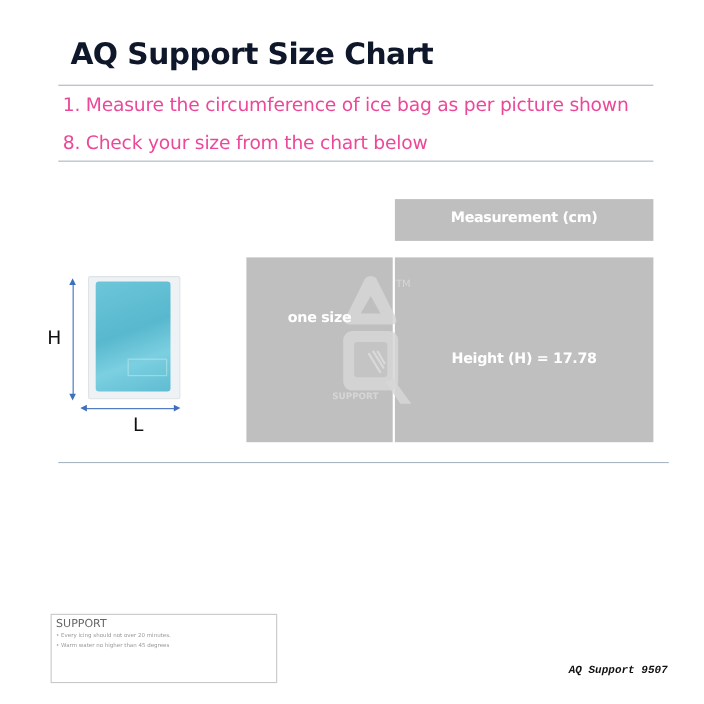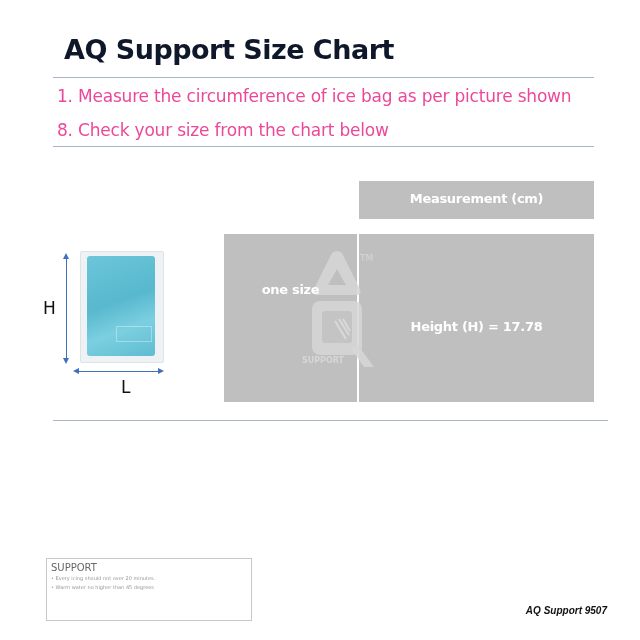--- a/index.html
+++ b/index.html
@@ -70,21 +70,21 @@
   
   .caution {
     position: absolute; left: 46px; top: 558px; width: 206px; height: 63px;
     border: 1px solid #c8c8c8; background: #fff; padding: 3px 4px;
   }
   .caution-title { font-size: 10px; color: #666; font-family: "DejaVu Sans", sans-serif; line-height: 12px; }
   .caution-item { font-size: 5px; color: #999; line-height: 9px; font-family: "DejaVu Sans", sans-serif; }
 
   .footer {
     position: absolute; right: 33px; top: 605px; font-size: 10px; font-weight: bold;
-    font-style: italic; color: #111; font-family: Liberation Sans, sans-serif;
+    font-style: italic; color: #111; font-family: Liberation Mono, monospace;
   }
 </style>
 </head>
 <body>
 
 <div class="title">AQ Support Size Chart</div>
 <div class="rule r1"></div>
 
 <div class="step s1">1. Measure the circumference of ice bag as per picture shown</div>
 <div class="step s2">8. Check your size from the chart below</div>

